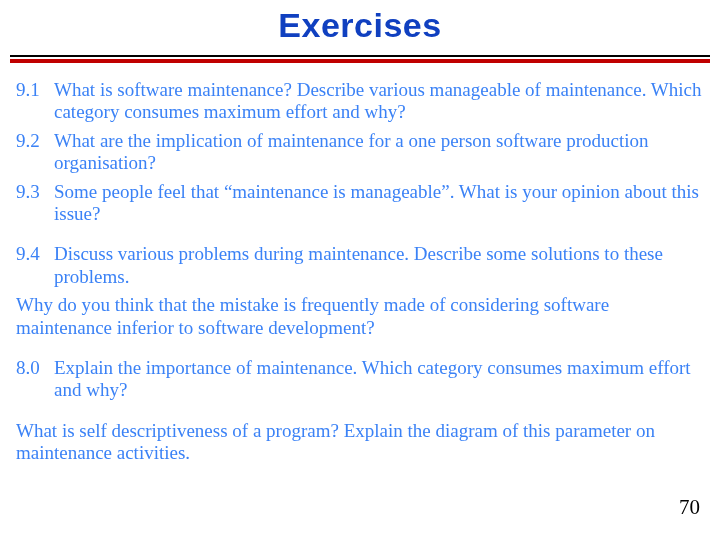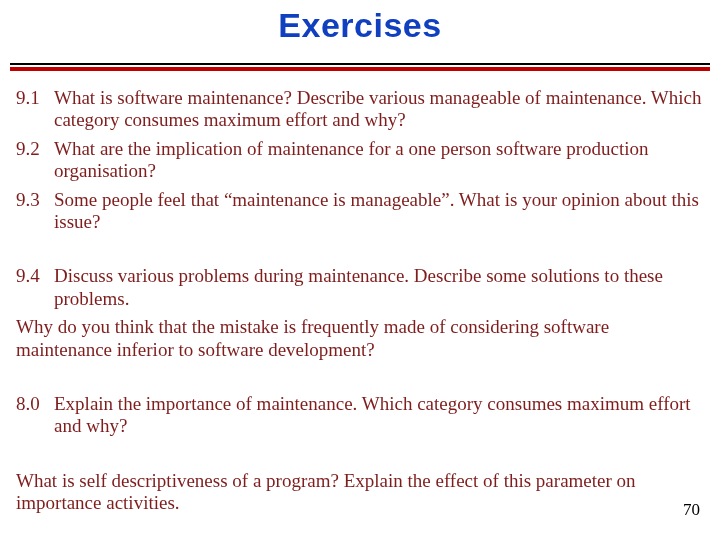--- a/index.html
+++ b/index.html
@@ -11,53 +11,53 @@
       position: relative;
       overflow: hidden;
     }
     .title {
       font-family: "Gill Sans", "Gill Sans MT", "Trebuchet MS", sans-serif;
       color: #1040c0;
       font-size: 34px;
       font-weight: 600;
       text-align: center;
       padding-top: 6px;
-      padding-bottom: 18px;
+      padding-bottom: 10px;
       letter-spacing: 0.5px;
     }
     .rule-top {
       border-top: 2px solid #000;
       margin: 0 10px;
     }
     .rule-red {
       height: 4px;
       background: #c00000;
       margin: 2px 10px 2px 10px;
     }
     .content {
       padding: 14px 16px 0 16px;
       font-size: 19px;
-      color: #7f1d1d;
+      color: #3b82f6;
       line-height: 1.18;
     }
     .item {
       display: flex;
       margin-bottom: 6px;
     }
     .num {
       flex: 0 0 38px;
       white-space: nowrap;
     }
     .ntext { flex: 1; }
-    .group-gap { margin-top: 32px; }
+    .group-gap { margin-top: 18px; }
     .page-num {
       position: absolute;
       right: 20px;
       bottom: 20px;
-      font-size: 17px;
+      font-size: 21px;
     }
   </style>
 </head>
 <body>
 
 <div class="title">Exercises</div>
 <div class="rule-top"></div>
 <div class="rule-red"></div>
 
 <div class="content">
@@ -82,18 +82,18 @@
   <div class="item">
     <div class="ntext">Why do you think that the mistake is frequently made of considering software maintenance inferior to software development?</div>
   </div>
 
   <div class="item group-gap">
     <div class="num">8.0</div>
     <div class="ntext">Explain the importance of maintenance. Which category consumes maximum effort and why?</div>
   </div>
 
   <div class="item group-gap">
-    <div class="ntext">What is self descriptiveness of a program? Explain the effect of this parameter on importance activities.</div>
+    <div class="ntext">What is self descriptiveness of a program? Explain the diagram of this parameter on maintenance activities.</div>
   </div>
 
 </div>
 
 <div class="page-num">70</div>
 
 </body></html>

